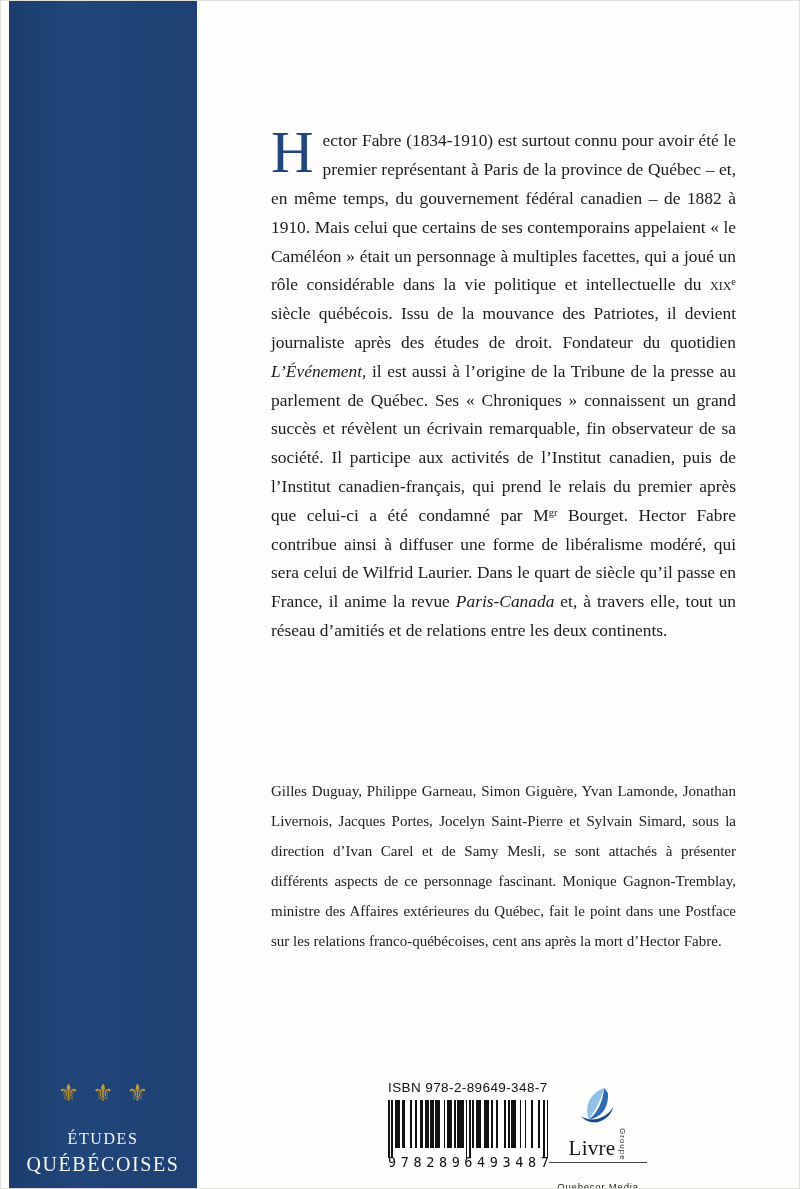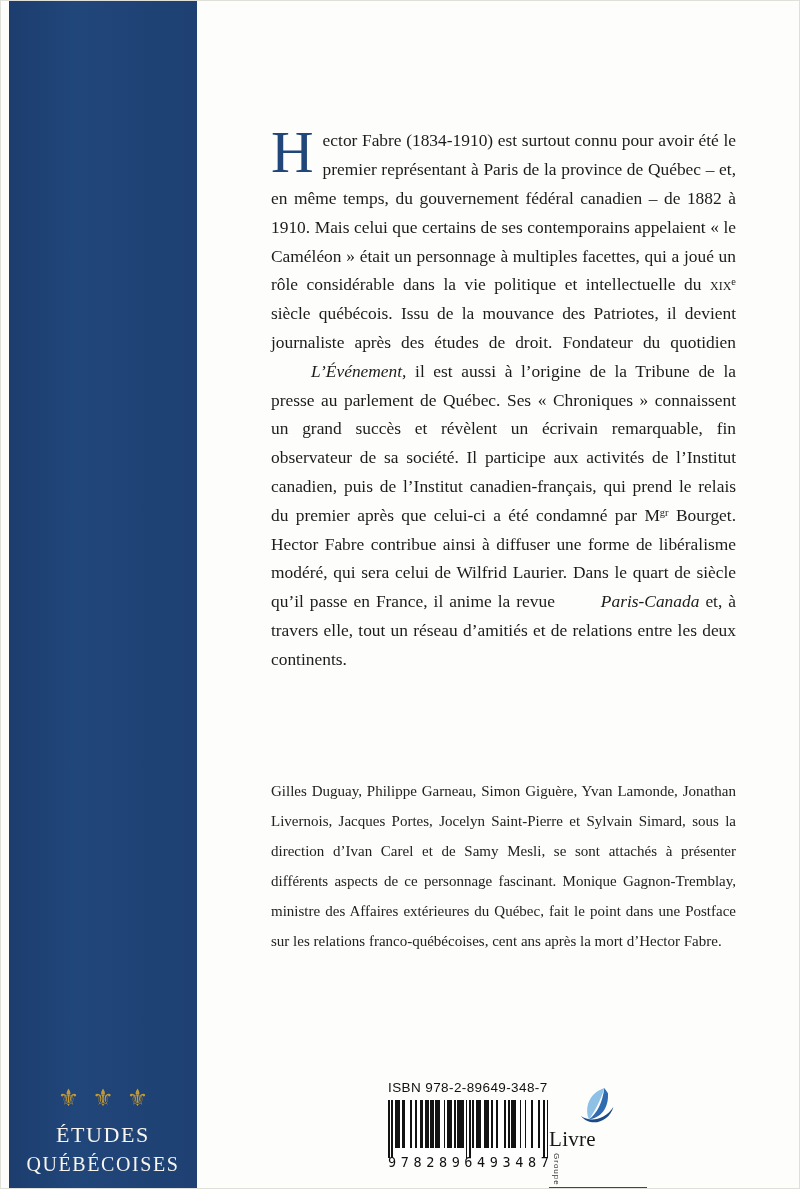--- a/index.html
+++ b/index.html
@@ -27,37 +27,37 @@
     font-family:"DejaVu Sans", sans-serif;
     font-size:24px;line-height:1;
     text-shadow:0 0 1px rgba(0,0,0,.25);
   }
   .series{
     color:#f7f5ee;
     font-family:"Liberation Serif", serif;
     letter-spacing:1.6px;
     text-align:center;
   }
-  .series-l1{font-size:22px;margin-top:12px;text-align:right;}
+  .series-l1{font-size:16px;margin-top:25px;text-align:right;}
   .series-l2{font-size:20px;margin-top:5px;}
   
   .blurb{
     position:absolute;left:270px;top:108px;width:465px;
     font-size:17.4px;line-height:28.8px;
     text-align:justify;
     hyphens:auto;-webkit-hyphens:auto;
   }
   .dropcap{
     float:left;
     font-size:59px;line-height:48px;
     padding:2px 9px 0 0;
     color:var(--band,#21467a);
     font-family:"Liberation Serif", serif;
   }
-  .blurb i{font-style:italic;margin-left:40px;}
+  .blurb i{font-style:italic;}
   .blurb sup{font-size:60%;line-height:0;vertical-align:baseline;position:relative;top:-0.5em;}
   .blurb .sc{font-variant:small-caps;}
   
   .contributors{
     position:absolute;left:270px;top:760px;width:465px;
     font-size:15px;line-height:30px;
     text-align:justify;
     hyphens:auto;-webkit-hyphens:auto;
     color:#222;
   }
@@ -82,21 +82,21 @@
     margin-top:-6px;
     text-align:left;white-space:nowrap;
   }
   
   .publisher{
     position:absolute;left:548px;top:1086px;width:98px;
     text-align:center;
     font-family:"Liberation Serif", serif;
   }
   .leaf{display:block;margin:0 auto 2px auto;}
-  .pub-row{display:flex;justify-content:center;align-items:flex-start;flex-direction:column;}
+  .pub-row{display:flex;justify-content:center;align-items:flex-end;}
   .pub-name{font-size:21px;color:#161616;letter-spacing:.3px;}
   .pub-group{
     writing-mode:vertical-rl;
     font-size:8px;letter-spacing:1px;color:#333;
     margin-left:3px;height:34px;
     font-family:"Liberation Sans", sans-serif;
   }
   .pub-company{
     border-top:1px solid #444;
     margin-top:1px;padding-top:18px;

